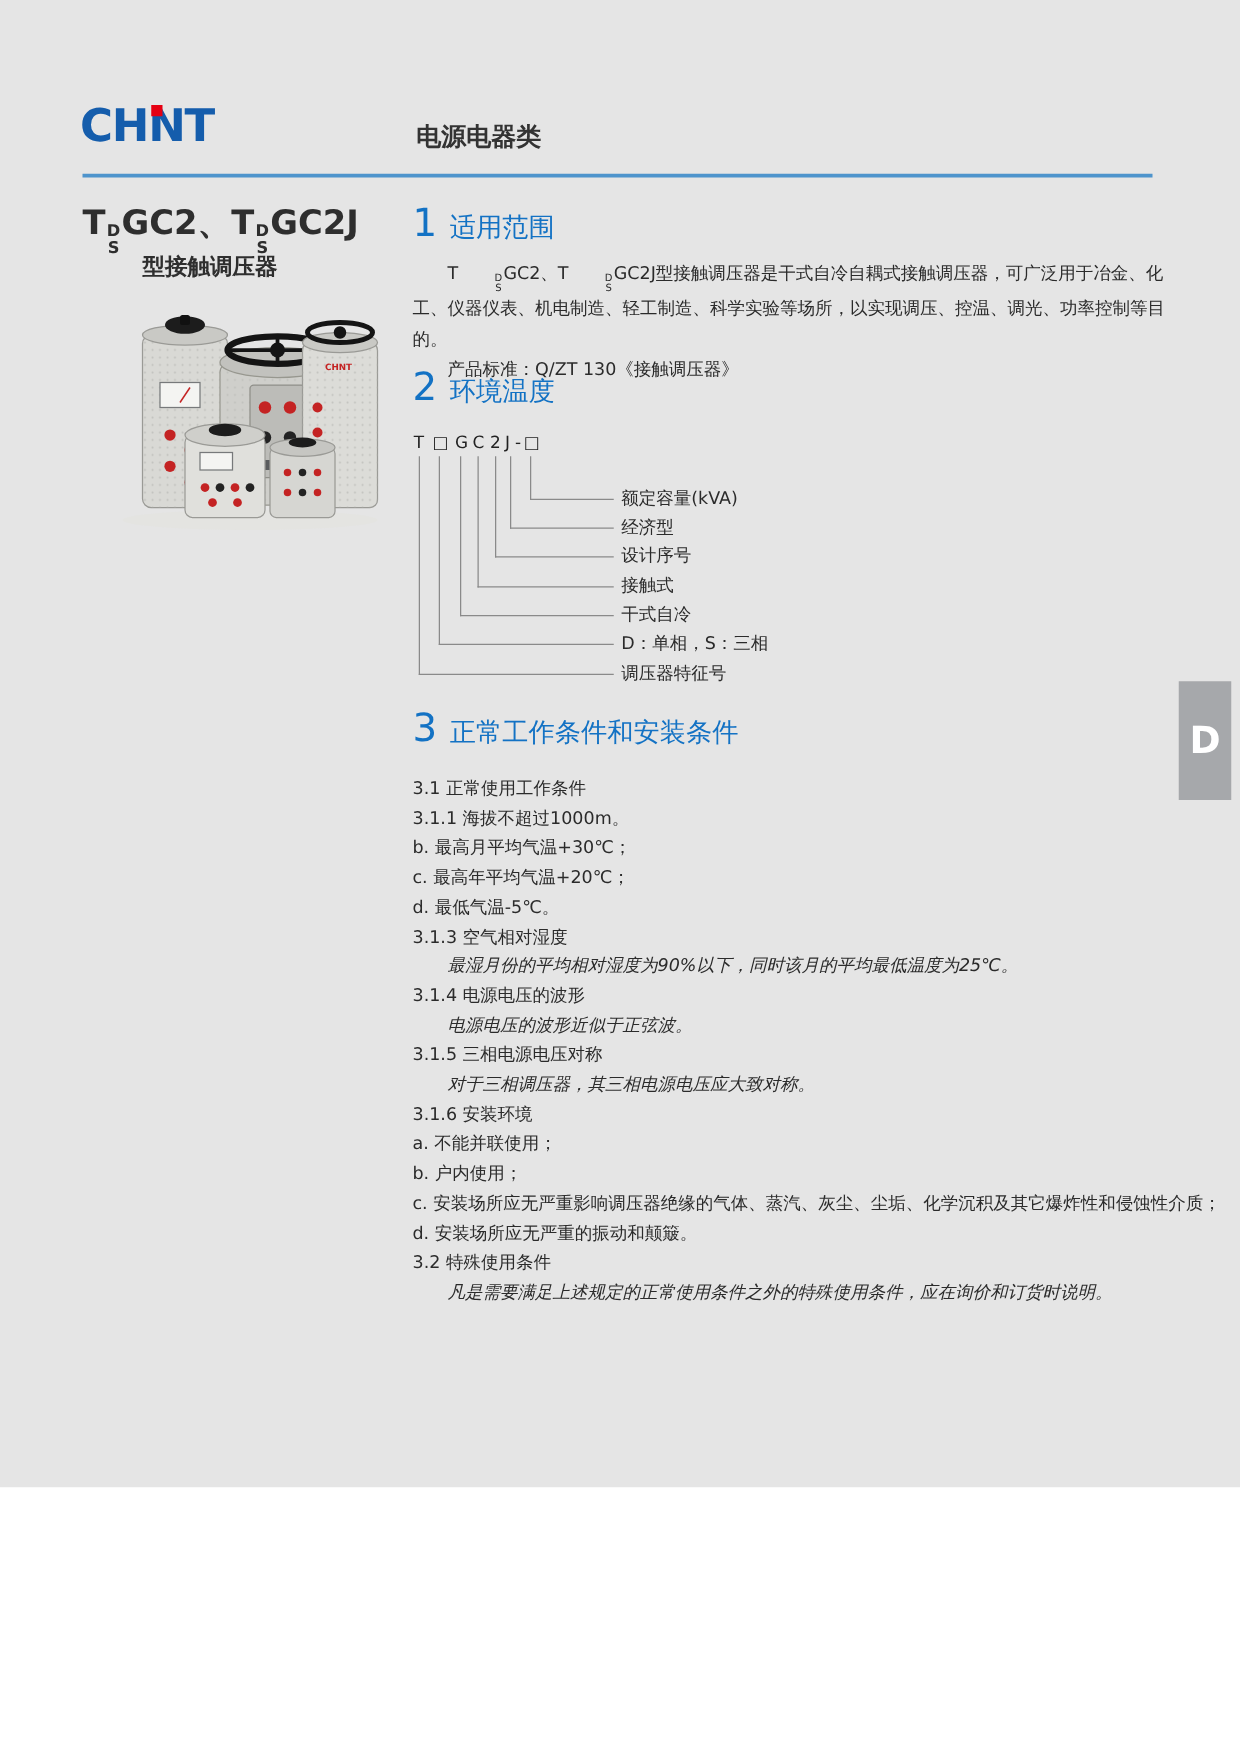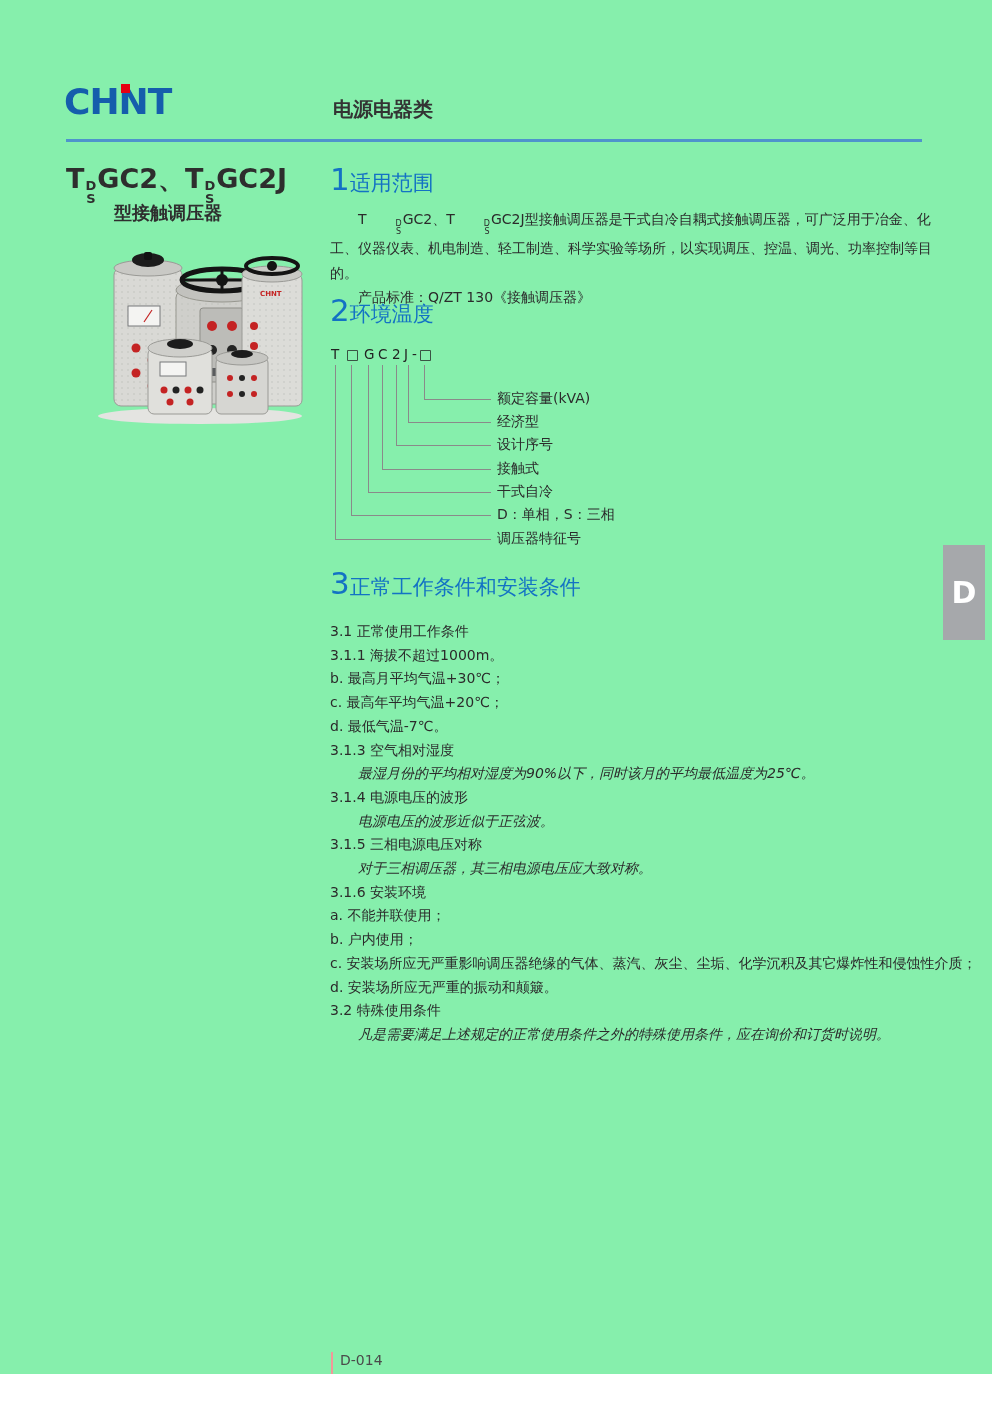--- a/index.html
+++ b/index.html
@@ -1,36 +1,36 @@
 <!DOCTYPE html>
 <html><head>
 <meta charset="utf-8">
 <style>
   html,body{margin:0;padding:0;background:#fff;}
-  .page{position:relative;width:992px;height:1374px;background:#86efac;overflow:hidden;
+  .page{position:relative;width:992px;height:1190px;background:#e5e5e5;overflow:hidden;
         font-family:"DejaVu Sans","Liberation Sans",sans-serif;color:#2b2b2b;}
 
   
   .logo{position:absolute;left:64px;top:84px;font-weight:bold;font-size:36px;line-height:1;
         color:#155dac;letter-spacing:-1px;}
   .logo .idot{position:absolute;left:57px;top:0px;width:9px;height:9px;background:#e60012;}
   .cat-title{position:absolute;left:333px;top:96px;font-size:20px;font-weight:bold;color:#333;}
   .head-rule{position:absolute;left:66px;top:139px;width:856px;height:3px;background:#4e94cc;}
 
   
   .prod-title{position:absolute;left:66px;top:164px;font-size:27px;font-weight:bold;color:#2e2e2e;line-height:1.1;}
   .stk2{display:inline-flex;flex-direction:column;align-items:center;font-size:13px;line-height:1;
         font-weight:bold;transform:translateY(2px);margin:0 1px;}
   .prod-sub{position:absolute;left:66px;top:201px;font-size:18px;font-weight:bold;color:#2e2e2e;margin-left:48px;}
   .photo{position:absolute;left:84px;top:230px;}
 
   
   .sec-h{position:absolute;left:330px;display:flex;align-items:baseline;color:#1372c4;}
   .sec-h .num{font-size:31px;line-height:1;}
-  .sec-h .ttl{font-size:21px;}
+  .sec-h .ttl{font-size:21px;margin-left:10px;}
   .h1{top:164px}.h2{top:295px}.h3{top:568px}
 
   
   .s1-body{position:absolute;left:330px;top:207px;width:608px;font-size:14px;line-height:24.5px;color:#2b2b2b;}
   .s1-body p{margin:0;text-indent:2em;}
   .stkp{display:inline-flex;flex-direction:column;align-items:center;font-size:8px;line-height:1;
         vertical-align:-2px;margin:0 1px;}
 
   
   .diagram{position:absolute;left:331px;top:346px;width:430px;height:215px;font-size:14px;}
@@ -205,21 +205,21 @@
 
   <div class="sec-h h3">
     <span class="num">3</span>
     <span class="ttl">正常工作条件和安装条件</span>
   </div>
   <div class="s3-list">
     <div class="row">3.1 正常使用工作条件</div>
     <div class="row">3.1.1 海拔不超过1000m。</div>
     <div class="row">b. 最高月平均气温+30℃；</div>
     <div class="row">c. 最高年平均气温+20℃；</div>
-    <div class="row">d. 最低气温-7℃。</div>
+    <div class="row">d. 最低气温-5℃。</div>
     <div class="row">3.1.3 空气相对湿度</div>
     <div class="row ind">最湿月份的平均相对湿度为90%以下，同时该月的平均最低温度为25℃。</div>
     <div class="row">3.1.4 电源电压的波形</div>
     <div class="row ind">电源电压的波形近似于正弦波。</div>
     <div class="row">3.1.5 三相电源电压对称</div>
     <div class="row ind">对于三相调压器，其三相电源电压应大致对称。</div>
     <div class="row">3.1.6 安装环境</div>
     <div class="row">a. 不能并联使用；</div>
     <div class="row">b. 户内使用；</div>
     <div class="row">c. 安装场所应无严重影响调压器绝缘的气体、蒸汽、灰尘、尘垢、化学沉积及其它爆炸性和侵蚀性介质；</div>

